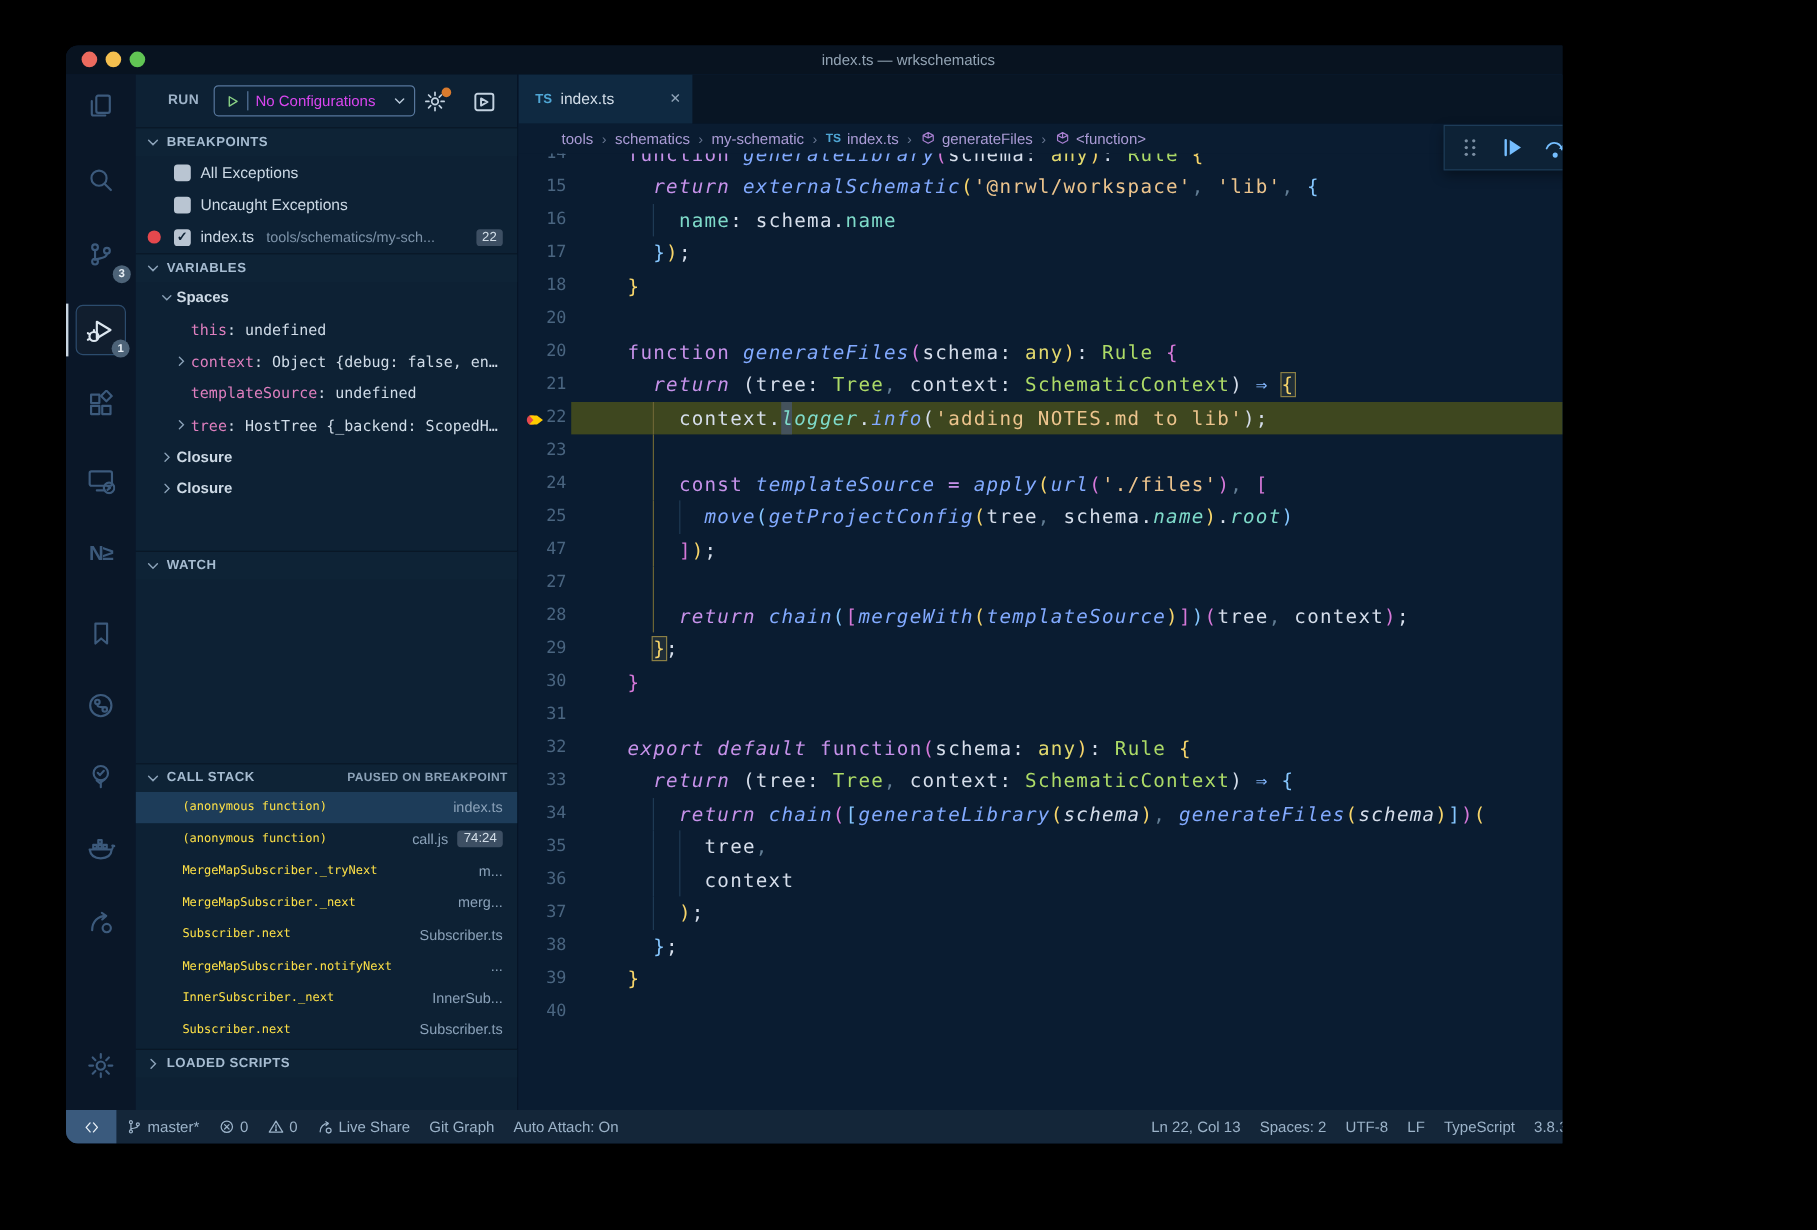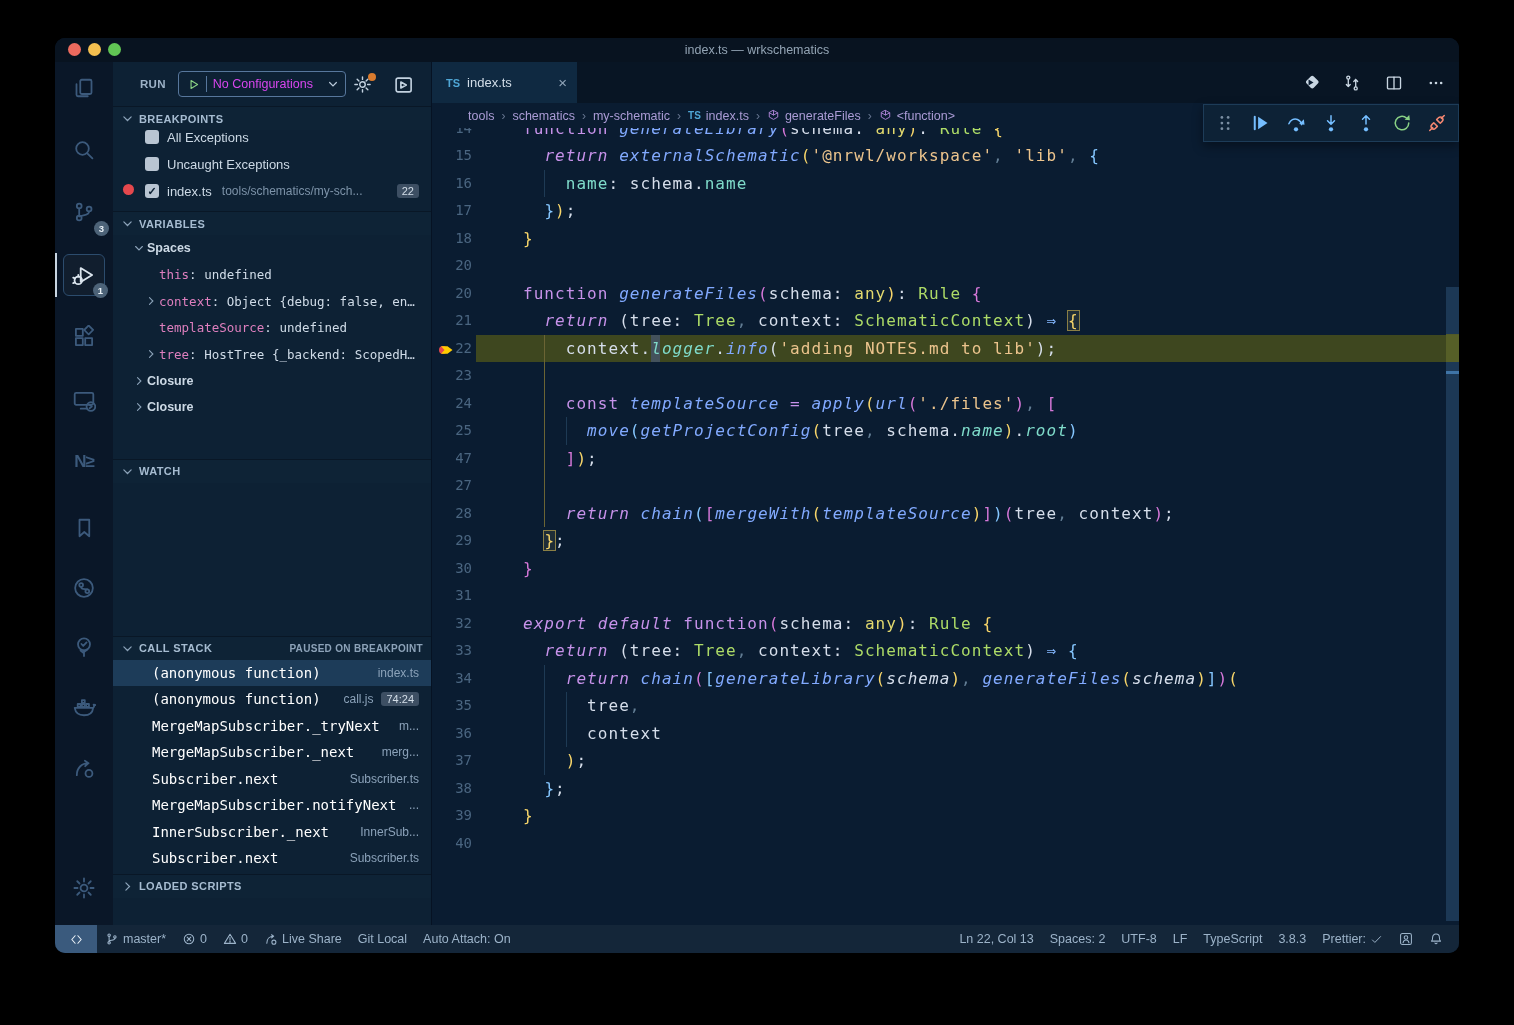--- a/index.html
+++ b/index.html
@@ -1,17 +1,17 @@
 <!DOCTYPE html>
 <html><head>
 <meta charset="utf-8">
 <style>
   * { margin:0; padding:0; box-sizing:border-box; }
   html,body { background:#000; }
-  .stage { position:relative; width:1514px; height:1025px; background:#000; overflow:hidden;
+  .stage { position:relative; width:1302px; height:1025px; background:#000; overflow:hidden;
            font-family:"Liberation Sans", sans-serif; }
   .window { position:absolute; left:55px; top:38px; width:1404px; height:915px;
             background:#0a1c31; border-radius:10px; overflow:hidden;
             box-shadow:0 25px 70px rgba(0,0,0,.7); }
 
   
   .titlebar { position:relative; height:24px; background:#081320; }
   .tl { position:absolute; top:5px; width:13px; height:13px; border-radius:50%; }
   .tl.r { left:13px; background:#ec6a5e; } .tl.y { left:33px; background:#f4bf4f; } .tl.g { left:53px; background:#61c554; }
   .wtitle { position:absolute; left:0; right:0; top:0; line-height:24px; text-align:center;
@@ -46,38 +46,38 @@
   .gearwrap .dot { position:absolute; right:-1px; top:-2px; width:8px; height:8px; border-radius:50%;
                    background:#d97b2e; }
   .consolebtn { position:absolute; left:280px; top:13px; color:#c3d2e0; cursor:pointer; }
 
   .shead { height:24px; flex:none; display:flex; align-items:center; padding:0 8px;
            background:#0e2336; border-top:1px solid #091726; cursor:pointer; }
   .shead .chev { color:#8ba2b8; display:flex; width:16px; }
   .shead .st { font-size:11px; font-weight:bold; color:#a6bcd1; letter-spacing:.4px; margin-left:2px; }
   .shead .right { margin-left:auto; font-size:10px; font-weight:bold; color:#8da3b9; letter-spacing:.3px; }
 
-  .bprow { height:27px; flex:none; display:flex; align-items:flex-start; padding-left:32px; position:relative; cursor:pointer; }
+  .bprow { height:27px; flex:none; display:flex; align-items:center; padding-left:32px; position:relative; cursor:pointer; }
   .bprow .reddot { position:absolute; left:10px; width:11px; height:11px; border-radius:50%; background:#e5484d; }
   .cb { width:14px; height:14px; border-radius:3px; background:#b9c5d2; margin-right:8px; flex:none;
         display:flex; align-items:center; justify-content:center; color:#0d2133; font-size:11px; font-weight:bold; }
   .bprow .lbl { color:#ccd9e5; }
   .bprow .path { color:#7d93a9; font-size:12px; margin-left:10px; white-space:nowrap; overflow:hidden; flex:1; }
   .badge { background:#3d4f63; color:#d3dee8; font-size:11px; border-radius:3px; padding:1px 5px; margin-right:12px; }
 
   .varrow { height:26.5px; flex:none; display:flex; align-items:center; position:relative;
             font-family:"DejaVu Sans Mono", monospace; font-size:12.5px; cursor:pointer; white-space:nowrap; overflow:hidden; }
   .varrow .chev { color:#8ba2b8; display:flex; width:14px; flex:none; }
   .varrow .scopelbl { font-family:"Liberation Sans", sans-serif; font-weight:bold; color:#ccd9e5; font-size:12.5px; }
   .vname { color:#de7fbe; } .vval { color:#d0dce8; }
 
   .watchbody { flex:none; }
   .csrow { height:26.5px; flex:none; display:flex; align-items:center; padding:0 12px 0 39px; cursor:pointer; }
   .csrow.sel { background:#1d3c59; }
-  .csfn { font-family:"DejaVu Sans Mono", monospace; font-size:14px; color:#ffffff; white-space:nowrap; }
+  .csfn { font-family:"DejaVu Sans Mono", monospace; font-size:10px; color:#fde047; white-space:nowrap; }
   .csfile { margin-left:auto; font-size:12px; color:#8ba2b9; white-space:nowrap; padding-left:10px; }
   .csrow .badge { margin:0 0 0 8px; }
 
   
   .editor { position:relative; flex:1; display:flex; flex-direction:column; background:#0a1c31; overflow:hidden; }
   .tabbar { height:41px; flex:none; background:#081524; display:flex; align-items:stretch; position:relative; }
   .tab { width:145px; background:#0f2941; display:flex; align-items:center; padding:0 10px 0 14px; cursor:pointer; }
   .tab .tsmark { color:#4fa6d5; font-weight:bold; font-size:11px; margin-right:7px; }
   .tab .tname { color:#d2dde8; font-size:13px; flex:1; }
   .tab .close { color:#90a4b8; font-size:15px; cursor:pointer; }
@@ -682,21 +682,21 @@
           <div class="sbitem">
             <span class="ic">
               <svg width="14" height="14" viewBox="0 0 16 16" fill="none" stroke="currentColor" stroke-width="1.2" stroke-linecap="round" stroke-linejoin="round">
                 <path d="M3.2 12.8C3.2 8 6.4 4.8 11 4.8M8.6 3.2L11 4.8 8.8 6.8"></path>
                 <circle cx="11.3" cy="11.6" r="2.3"></circle>
               </svg>
             </span>
             <span>Live Share</span>
           </div>
           <div class="sbitem">
-            <span>Git Local</span>
+            <span>Git Graph</span>
           </div>
           <div class="sbitem">
             <span>Auto Attach: On</span>
           </div>
         </div>
       <div class="sb-right" id="sbright">
           <div class="sbitem">
             <span>Ln 22, Col 13</span>
           </div>
           <div class="sbitem">

